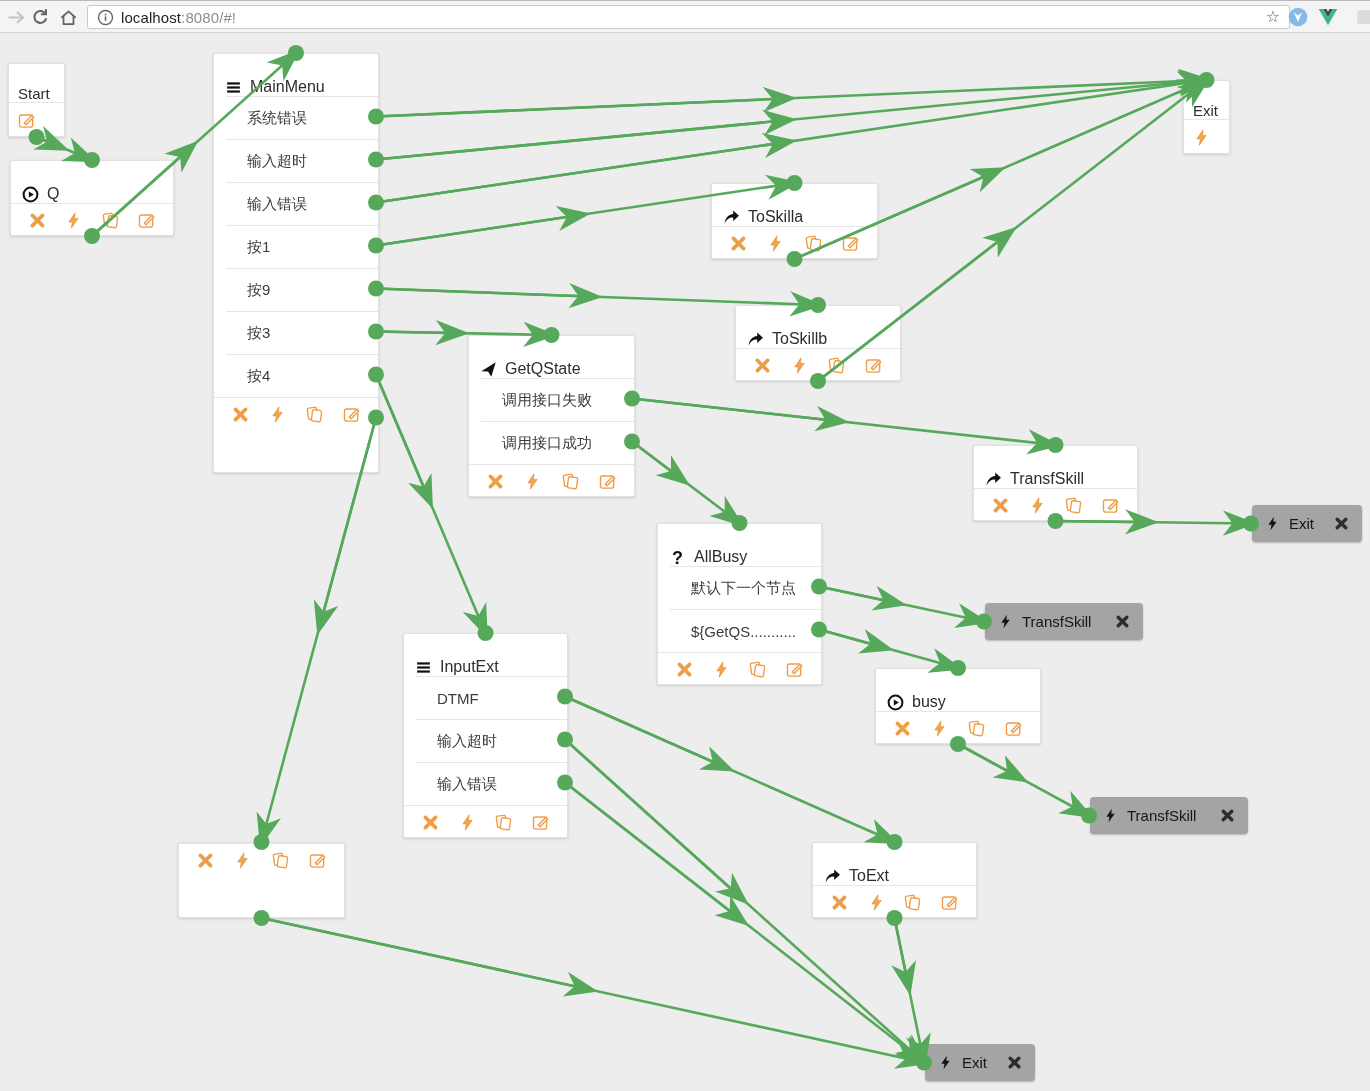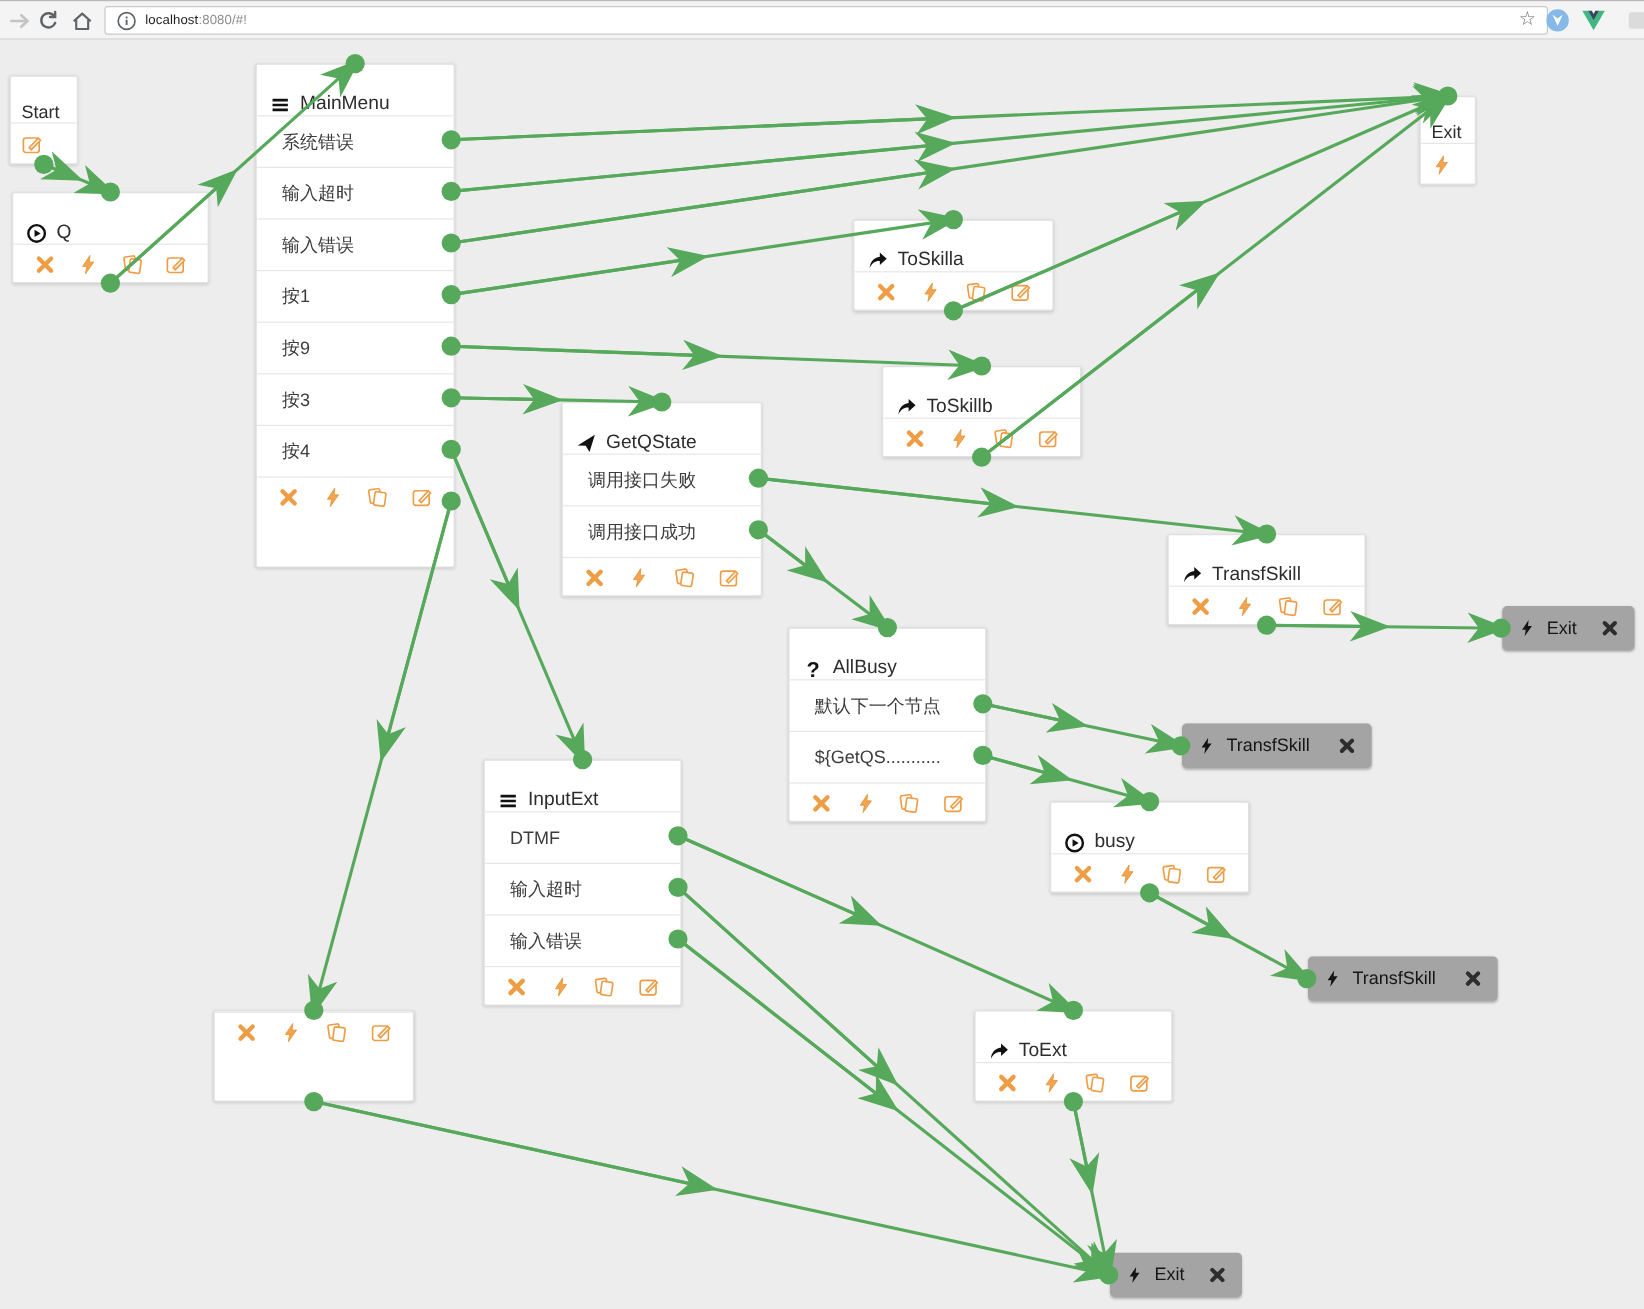--- a/index.html
+++ b/index.html
@@ -14,36 +14,36 @@
     background:#f4f4f4;border-top:1px solid #b9b9b9;border-bottom:1px solid #d2d2d2;
     z-index:30;
   }
   .nav-ico{position:absolute;top:6px;width:20px;height:20px;display:flex;align-items:center;justify-content:center;}
   .nav-ico svg{width:19px;height:19px;}
   .url-bar{
     position:absolute;left:87px;top:4px;width:1203px;height:24px;box-sizing:border-box;
     background:#fff;border:1px solid #c9c9c9;border-radius:3px;
     display:flex;align-items:center;padding:0 9px;gap:7px;
   }
-  .url-text{font-size:11px;color:#1f1f1f;letter-spacing:.1px;}
+  .url-text{font-size:15px;color:#1f1f1f;letter-spacing:.1px;}
   .url-rest{color:#8d8d8d;}
   .star{margin-left:auto;font-size:16px;color:#666;line-height:1;}
   .ext-ico{position:absolute;top:6px;width:20px;height:20px;}
   .ext-ico svg{width:20px;height:20px;}
 
   
   .node{
     position:absolute;background:#fff;border:1px solid #e1e1e1;border-radius:2px;
     box-shadow:0 1px 3px rgba(0,0,0,.14);box-sizing:border-box;z-index:1;
   }
   .node-header{height:42px;display:flex;align-items:flex-end;padding:0 11px;gap:8px;
     font-size:16px;color:#2d2d2d;}
   .mini .node-header{height:38px;font-size:15px;padding:0 9px;gap:6px;}
   .node-item{height:43px;border-top:1px solid #e6e6e6;display:flex;align-items:center;
-    padding-left:21px;font-size:15px;color:#3c3c3c;box-sizing:border-box;}
+    padding-left:21px;font-size:15px;color:#3c3c3c;box-sizing:border-box;margin-left:12px;}
   .node-footer{height:34px;border-top:1px solid #e6e6e6;display:flex;align-items:center;
     justify-content:space-around;padding:0 8px;box-sizing:border-box;}
   .mini .node-footer{height:36px;justify-content:flex-start;padding:0 9px;}
   .ico{display:inline-flex;width:17px;height:17px;align-items:center;justify-content:center;}
   .ico svg{width:100%;height:100%;}
   .qmark{font-weight:bold;font-size:18px;color:#111;line-height:1;}
   .gray{
     position:absolute;background:#a4a4a4;border:none;border-radius:4px;height:37px;
     display:flex;align-items:center;padding:0 13px;gap:9px;font-size:15px;color:#161616;
     box-shadow:0 1px 2px rgba(0,0,0,.25);box-sizing:border-box;z-index:1;

